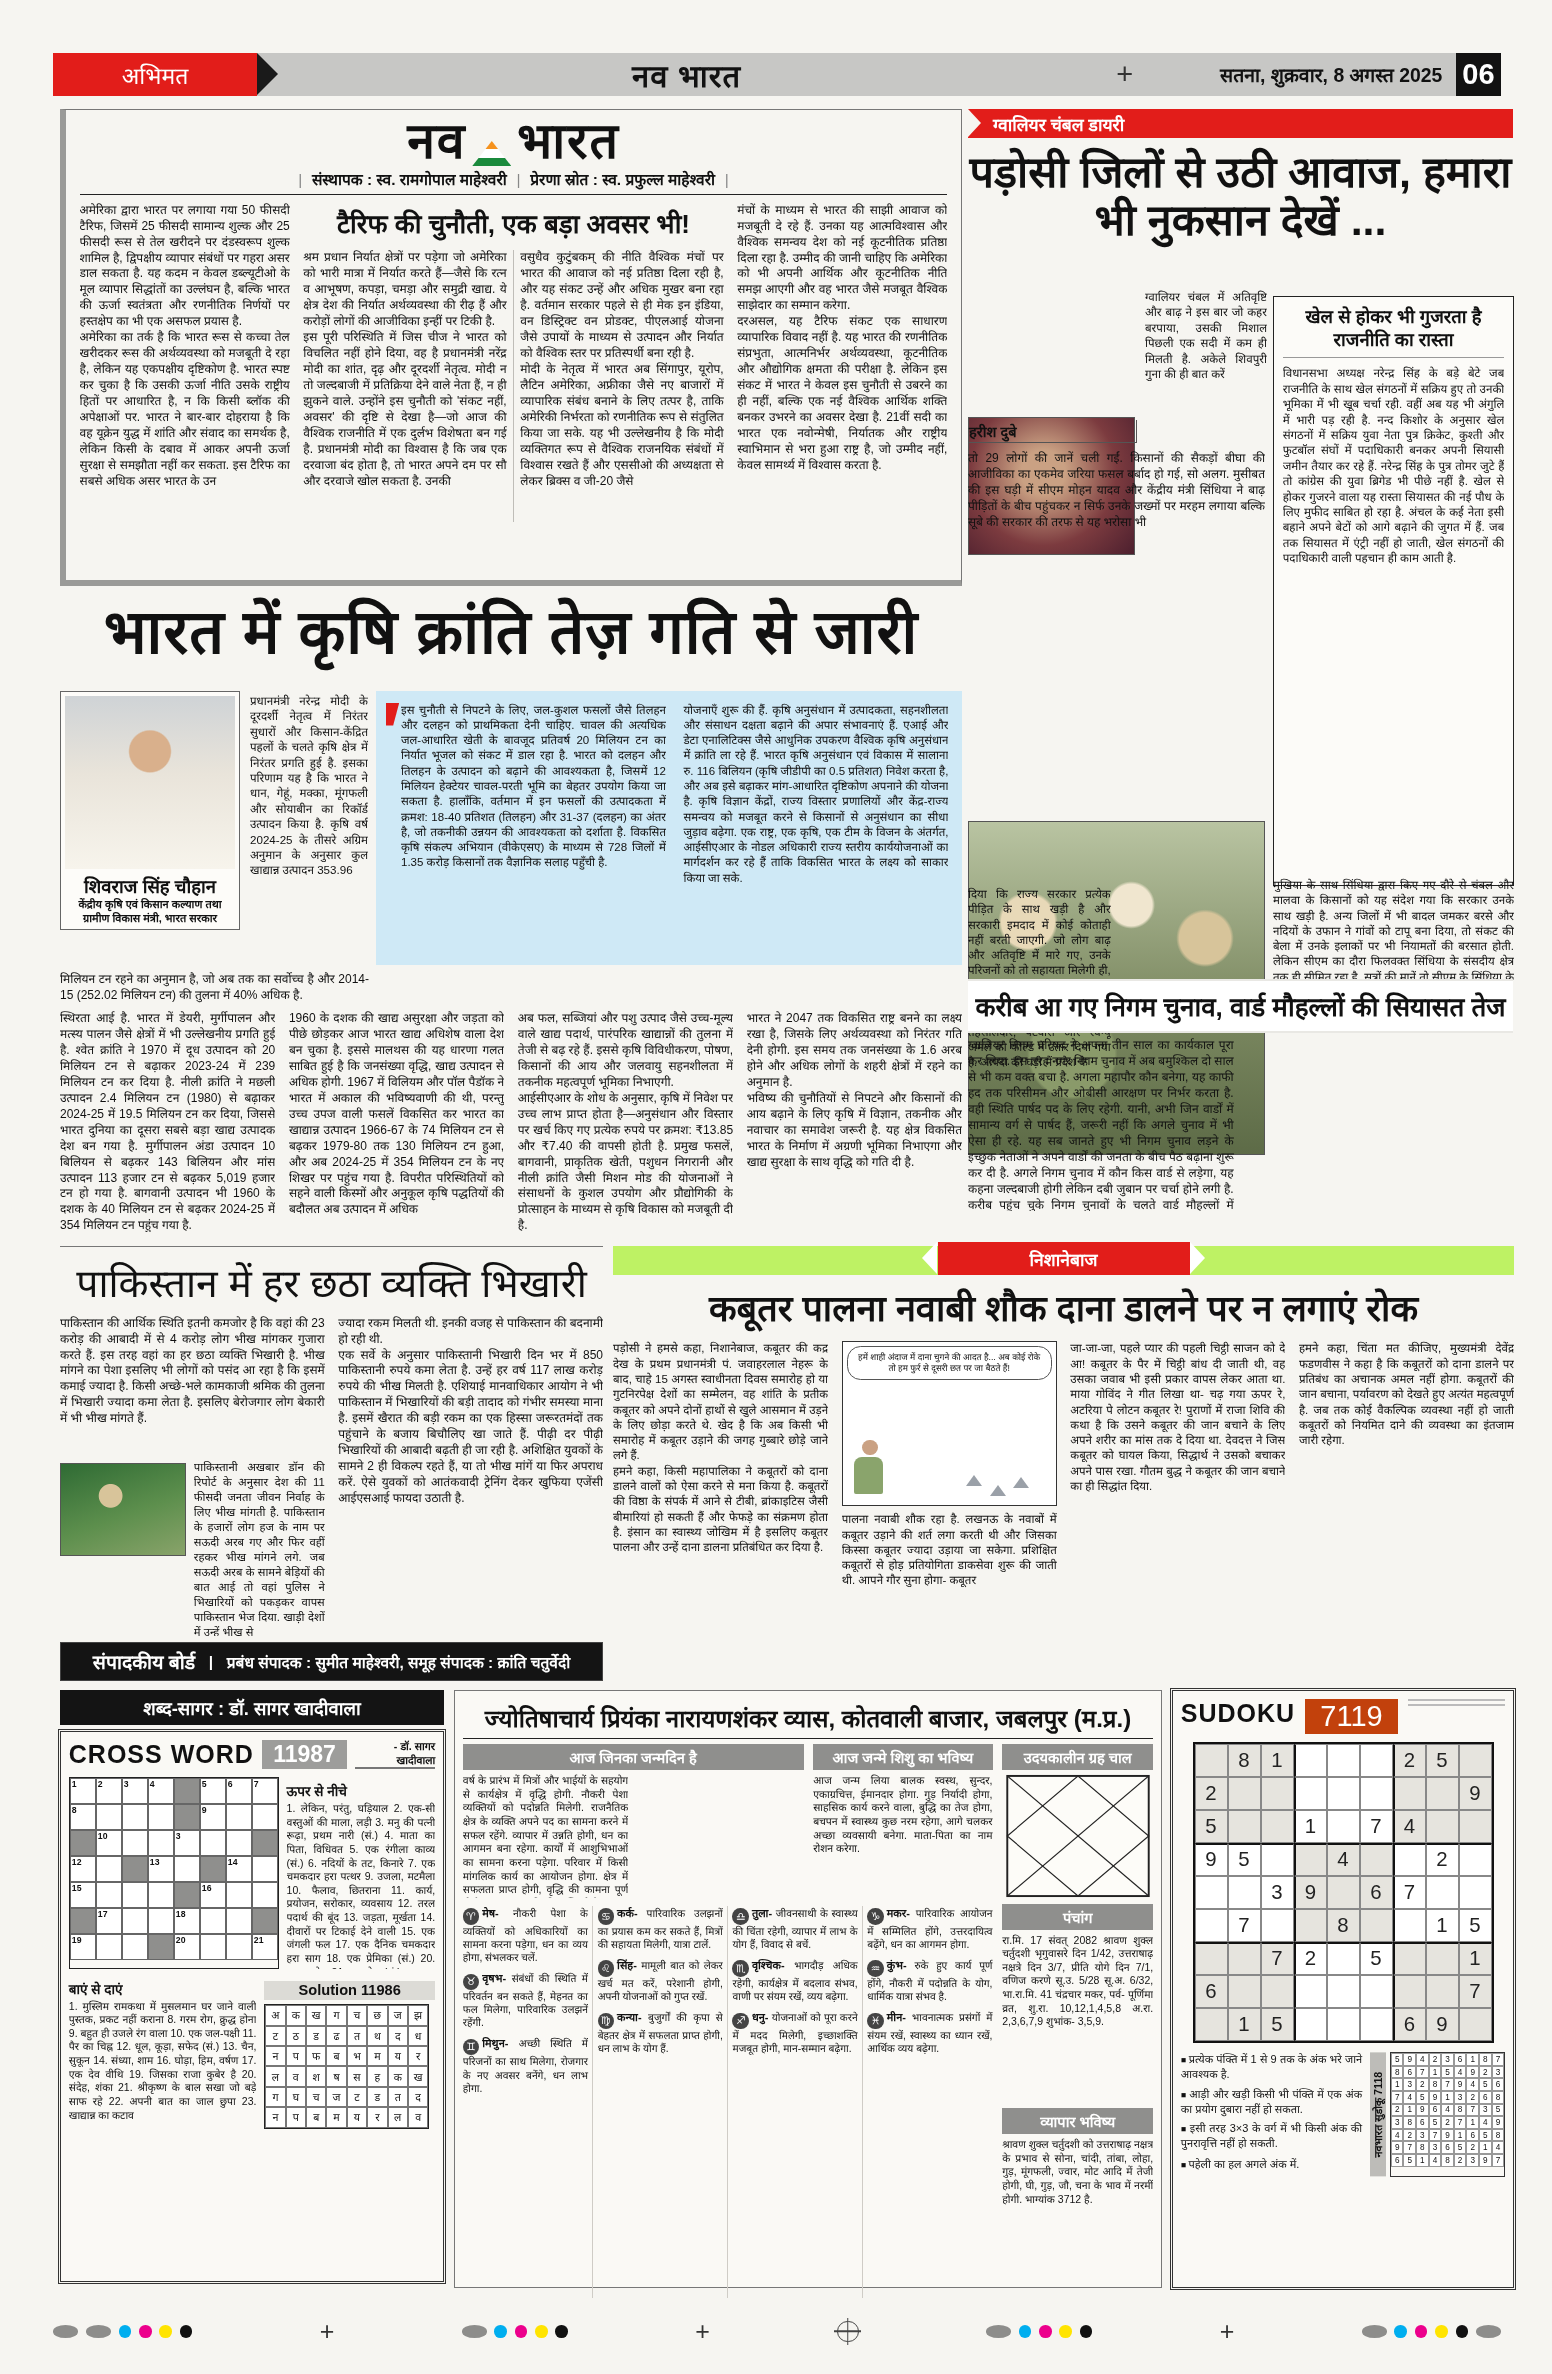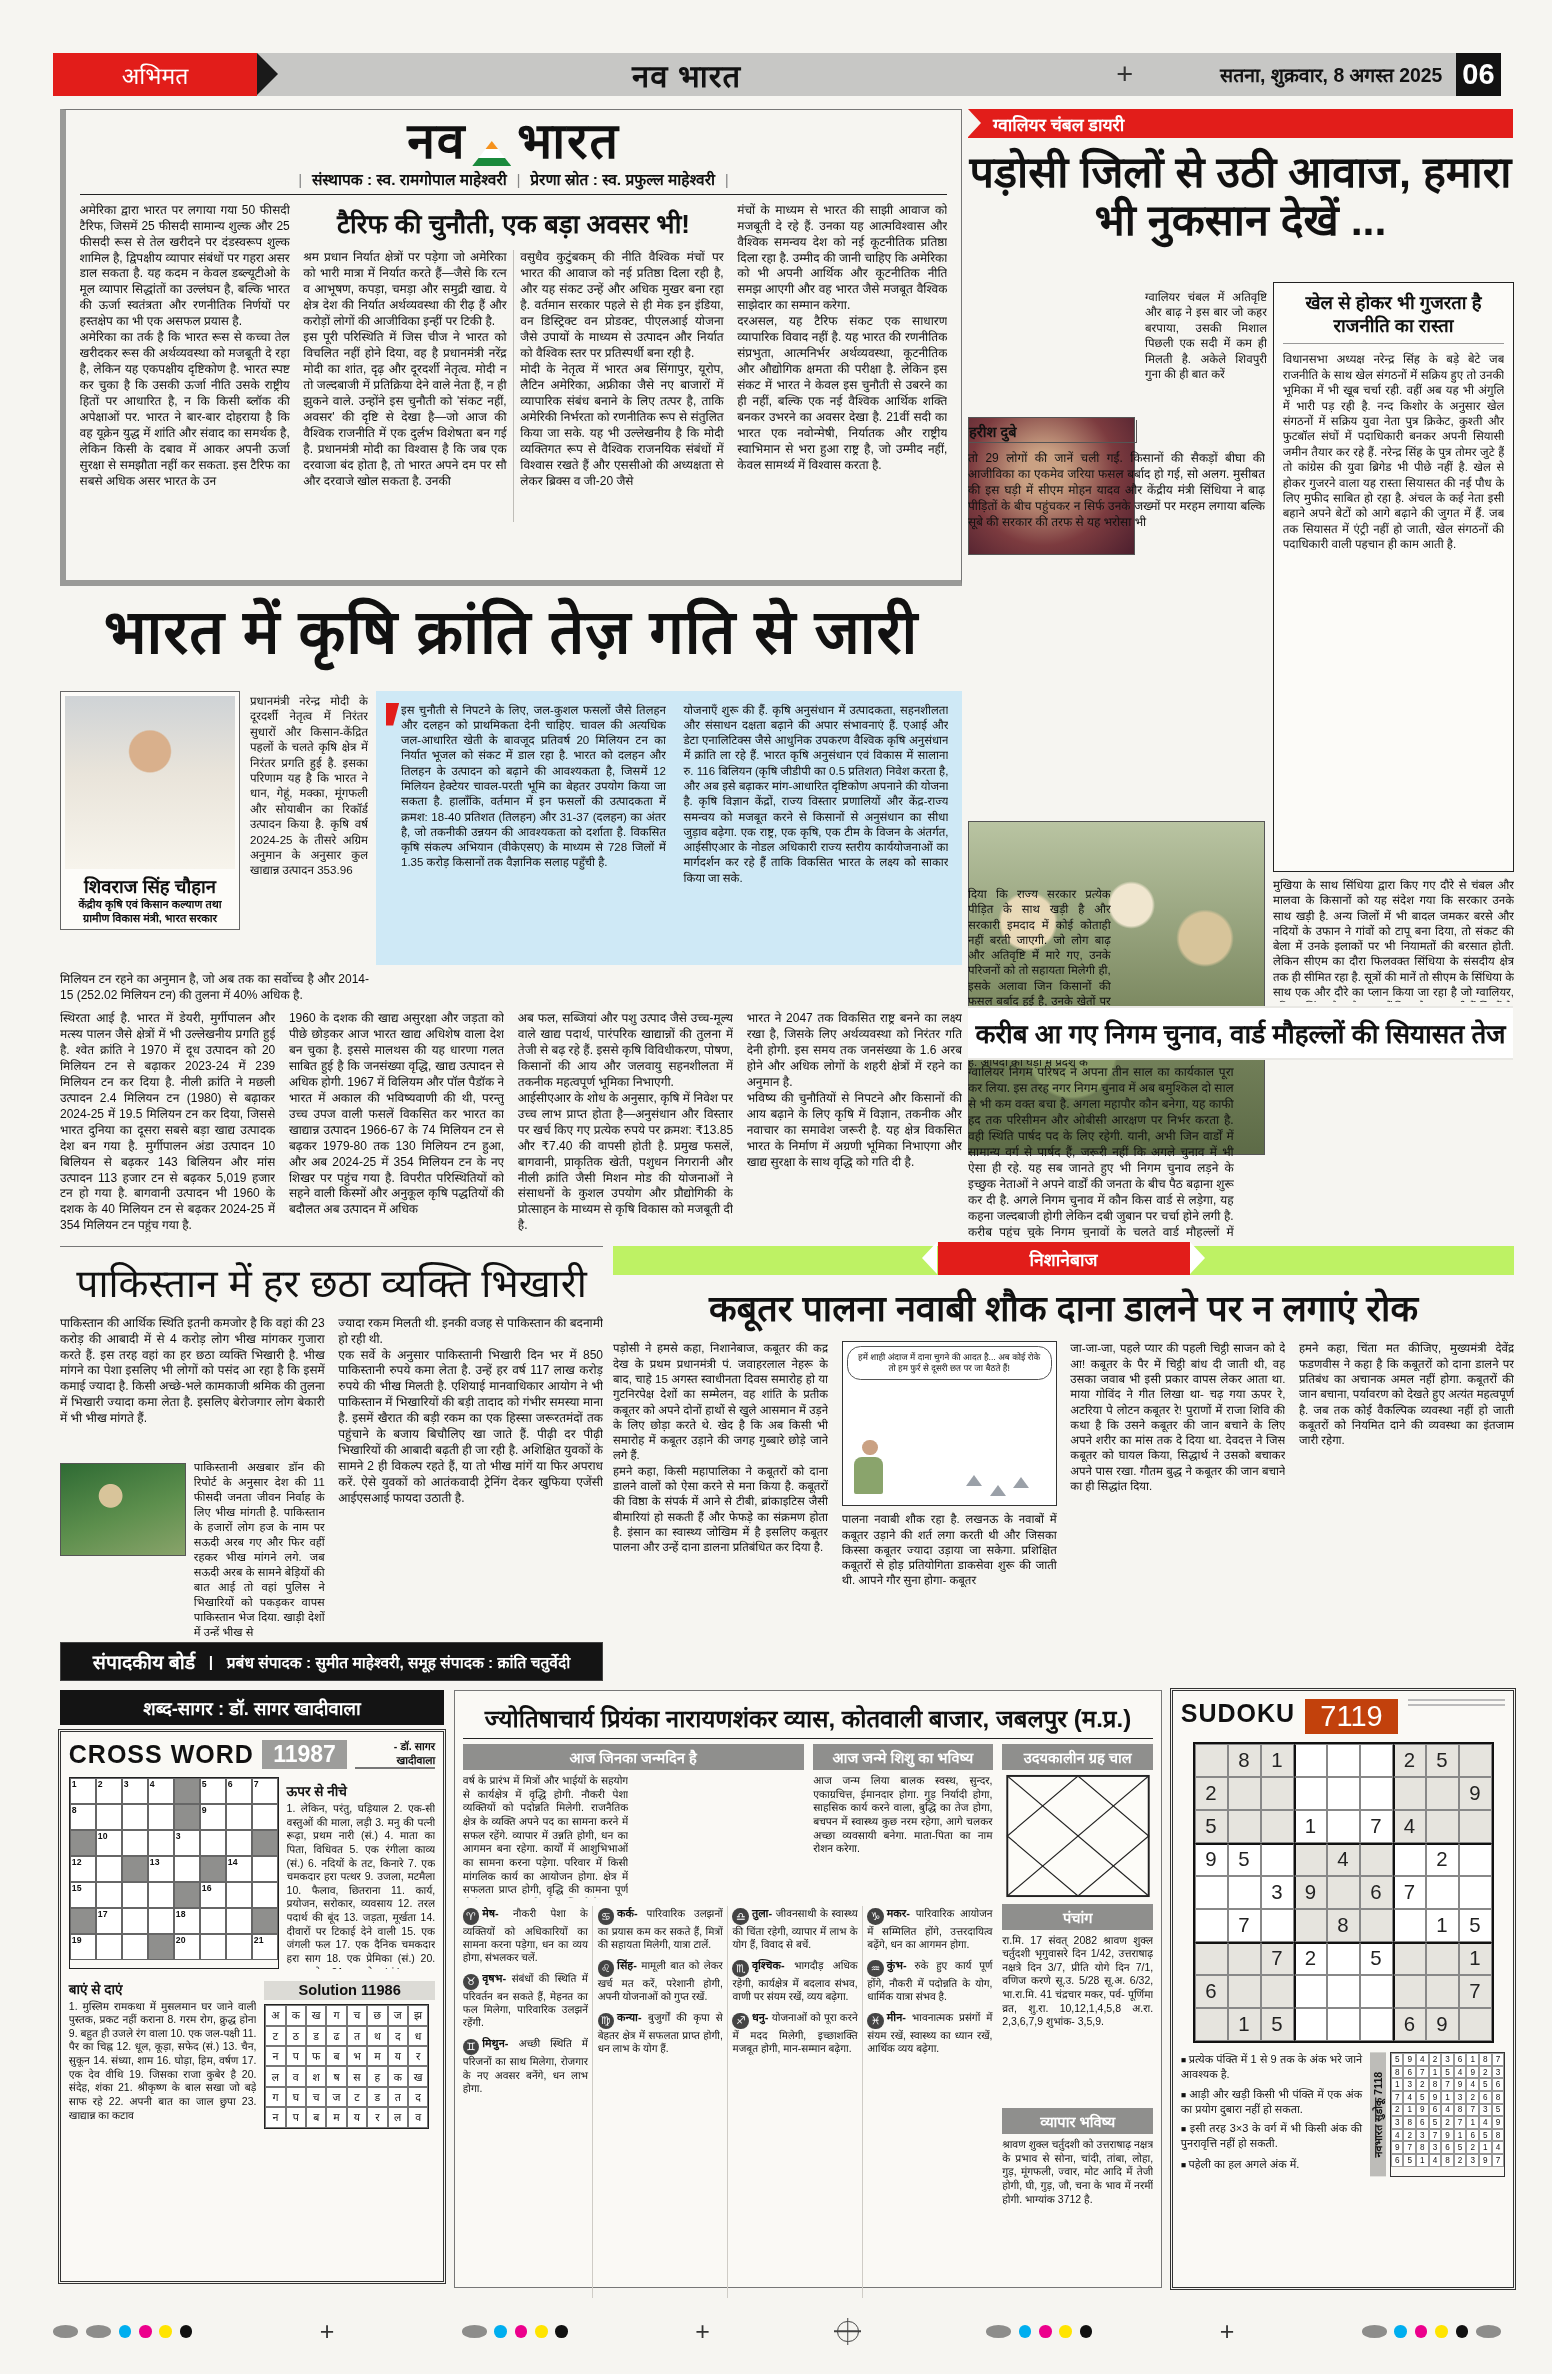--- a/index.html
+++ b/index.html
@@ -159,32 +159,32 @@
 दरअसल, यह टैरिफ संकट एक साधारण व्यापारिक विवाद नहीं है. यह भारत की रणनीतिक संप्रभुता, आत्मनिर्भर अर्थव्यवस्था, कूटनीतिक और औद्योगिक क्षमता की परीक्षा है. लेकिन इस संकट में भारत ने केवल इस चुनौती से उबरने का ही नहीं, बल्कि एक नई वैश्विक आर्थिक शक्ति बनकर उभरने का अवसर देखा है. 21वीं सदी का भारत एक नवोन्मेषी, निर्यातक और राष्ट्रीय स्वाभिमान से भरा हुआ राष्ट्र है, जो उम्मीद नहीं, केवल सामर्थ्य में विश्वास करता है.</div>
     </div>
   </div>
 
   <div class="abs gwl">
     <div class="kicker">ग्वालियर चंबल डायरी</div>
     <div class="gwl-headline">पड़ोसी जिलों से उठी आवाज, हमारा भी नुकसान देखें ...</div>
     <div class="abs photo ph-harish" style="left:0;top:173px;width:167px;height:138px;"></div>
     <div class="abs byline" style="left:0;top:311px;width:167px;">हरीश दुबे</div>
     <div class="abs jtext" style="left:177px;top:180px;width:122px;height:163px;font-size:11.6px;">ग्वालियर चंबल में अतिवृष्टि और बाढ़ ने इस बार जो कहर बरपाया, उसकी मिशाल पिछली एक सदी में कम ही मिलती है. अकेले शिवपुरी गुना की ही बात करें</div>
-    <div class="abs sportbox" style="left:305px;top:173px;width:241px;height:590px;">
+    <div class="abs sportbox" style="left:305px;top:187px;width:241px;height:590px;">
       <h3>खेल से होकर भी गुजरता है राजनीति का रास्ता</h3>
       <div class="jtext" style="height:505px;font-size:11.6px;">विधानसभा अध्यक्ष नरेन्द्र सिंह के बड़े बेटे जब राजनीति के साथ खेल संगठनों में सक्रिय हुए तो उनकी भूमिका में भी खूब चर्चा रही. वहीं अब यह भी अंगुलि में भारी पड़ रही है. नन्द किशोर के अनुसार खेल संगठनों में सक्रिय युवा नेता पुत्र क्रिकेट, कुश्ती और फुटबॉल संघों में पदाधिकारी बनकर अपनी सियासी जमीन तैयार कर रहे हैं. नरेन्द्र सिंह के पुत्र तोमर जुटे हैं तो कांग्रेस की युवा ब्रिगेड भी पीछे नहीं है. खेल से होकर गुजरने वाला यह रास्ता सियासत की नई पौध के लिए मुफीद साबित हो रहा है. अंचल के कई नेता इसी बहाने अपने बेटों को आगे बढ़ाने की जुगत में हैं. जब तक सियासत में एंट्री नहीं हो जाती, खेल संगठनों की पदाधिकारी वाली पहचान ही काम आती है.</div>
     </div>
     <div class="abs jtext" style="left:0;top:342px;width:297px;height:93px;">तो 29 लोगों की जानें चली गईं. किसानों की सैकड़ों बीघा की आजीविका का एकमेव जरिया फसल बर्बाद हो गई, सो अलग. मुसीबत की इस घड़ी में सीएम मोहन यादव और केंद्रीय मंत्री सिंधिया ने बाढ़ पीड़ितों के बीच पहुंचकर न सिर्फ उनके जख्मों पर मरहम लगाया बल्कि सूबे की सरकार की तरफ से यह भरोसा भी</div>
     <div class="abs photo ph-crowd" style="left:0;top:439px;width:297px;height:334px;"></div>
     <div class="abs" style="left:0;top:778px;width:297px;height:115px;column-count:2;column-gap:11.6px;column-rule:1px solid #bfbdb8;">
       <div class="jtext" style="font-size:11.5px;">दिया कि राज्य सरकार प्रत्येक पीड़ित के साथ खड़ी है और सरकारी इमदाद में कोई कोताही नहीं बरती जाएगी. जो लोग बाढ़ और अतिवृष्टि में मारे गए, उनके परिजनों को तो सहायता मिलेगी ही, इसके अलावा जिन किसानों की फसल बर्बाद हुई है, उनके खेतों पर पहुंचकर नुकसान के सर्वे के लिए तहसीलदार, पटवारी और रेवेन्यू अमले को फील्ड में उतार दिया गया है. आपदा की घड़ी में प्रदेश के</div>
     </div>
     <div class="abs jtext" style="left:305px;top:769px;width:241px;height:124px;font-size:11.5px;">मुखिया के साथ सिंधिया द्वारा किए गए दौरे से चंबल और मालवा के किसानों को यह संदेश गया कि सरकार उनके साथ खड़ी है. अन्य जिलों में भी बादल जमकर बरसे और नदियों के उफान ने गांवों को टापू बना दिया, तो संकट की बेला में उनके इलाकों पर भी नियामतों की बरसात होती. लेकिन सीएम का दौरा फिलवक्त सिंधिया के संसदीय क्षेत्र तक ही सीमित रहा है. सूत्रों की मानें तो सीएम के सिंधिया के साथ एक और दौरे का प्लान किया जा रहा है जो ग्वालियर, दतिया, भिंड और मुरैना पर केंद्रित रहेगा. इन तीनों जिलों के भाजपा सांसदों ने अपनी बात श्यामला हिल्स तक पहुंचाई है.</div>
 
-    <div class="abs" style="left:0;top:897px;width:545px;">
+    <div class="abs" style="left:0;top:870px;width:545px;">
       <div class="nigam-hl">करीब आ गए निगम चुनाव, वार्ड मौहल्लों की सियासत तेज</div>
       <div style="column-count:2;column-gap:13.6px;column-rule:1px solid #bfbdb8;height:173px;overflow:hidden;margin-top:5.8px;">
         <div class="jtext">ग्वालियर निगम परिषद ने अपना तीन साल का कार्यकाल पूरा कर लिया. इस तरह नगर निगम चुनाव में अब बमुश्किल दो साल से भी कम वक्त बचा है. अगला महापौर कौन बनेगा, यह काफी हद तक परिसीमन और ओबीसी आरक्षण पर निर्भर करता है. वही स्थिति पार्षद पद के लिए रहेगी. यानी, अभी जिन वार्डों में सामान्य वर्ग से पार्षद हैं, जरूरी नहीं कि अगले चुनाव में भी ऐसा ही रहे. यह सब जानते हुए भी निगम चुनाव लड़ने के इच्छुक नेताओं ने अपने वार्डों की जनता के बीच पैठ बढ़ाना शुरू कर दी है. अगले निगम चुनाव में कौन किस वार्ड से लड़ेगा, यह कहना जल्दबाजी होगी लेकिन दबी जुबान पर चर्चा होने लगी है. करीब पहुंच चुके निगम चुनावों के चलते वार्ड मौहल्लों में सियासी हलचल तेज हो गई है.</div>
       </div>
     </div>
   </div>
 
   <div class="abs krishi-hl">भारत में कृषि क्रांति तेज़ गति से जारी</div>
   <div class="abs" style="left:60px;top:691px;width:902px;height:543px;">
     <div class="abs author-card" style="left:0;top:0;width:180px;">

